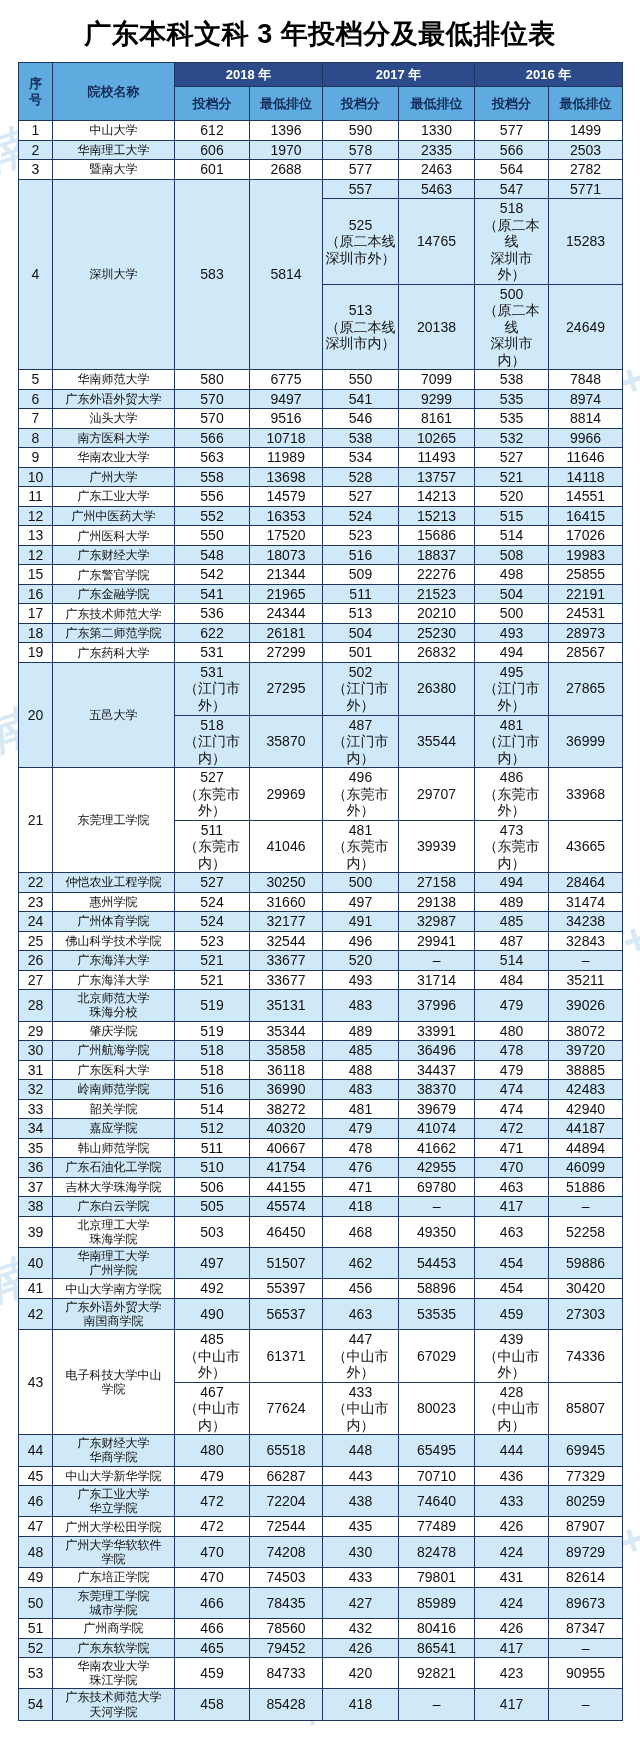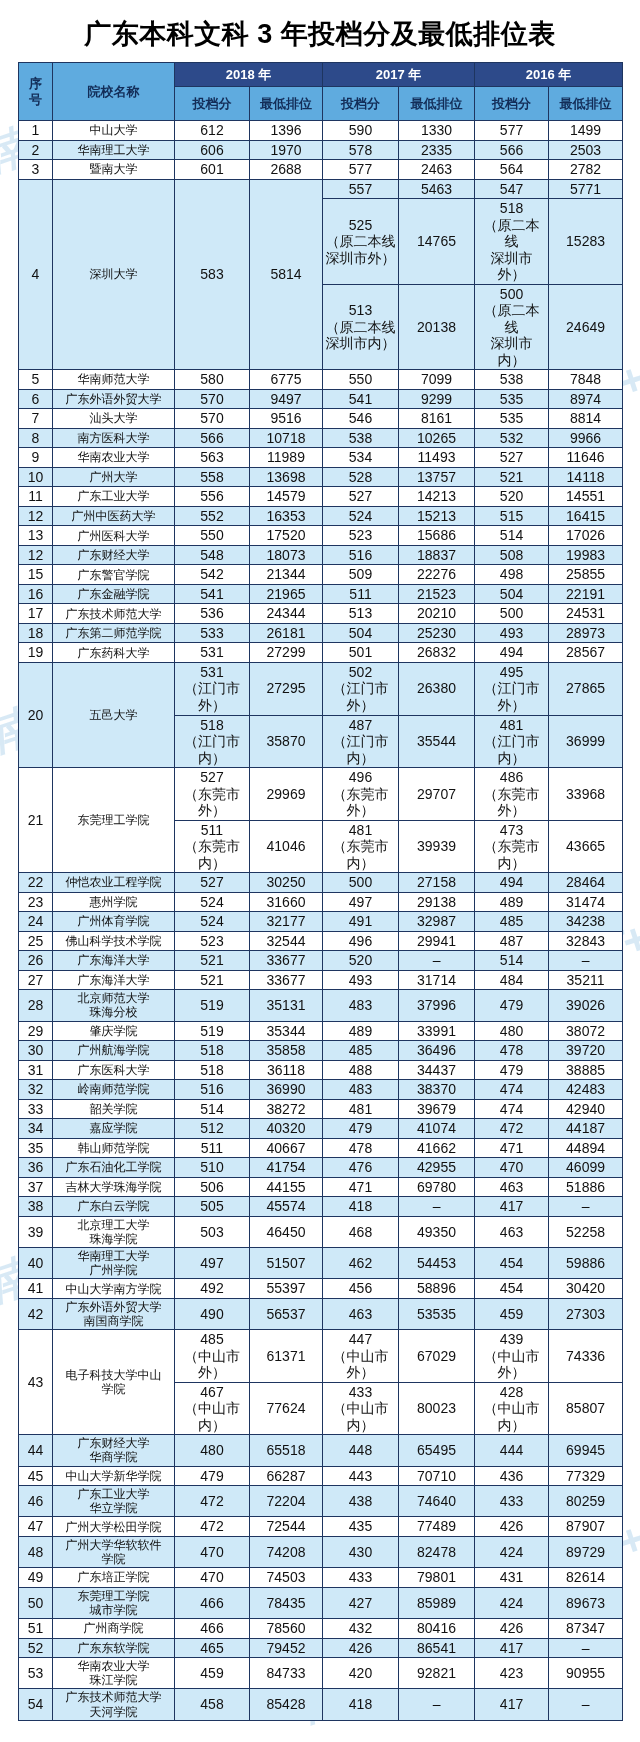--- a/index.html
+++ b/index.html
@@ -268,21 +268,21 @@
           <td class="c-num">536</td>
           <td class="c-num">24344</td>
           <td class="c-num">513</td>
           <td class="c-num">20210</td>
           <td class="c-num">500</td>
           <td class="c-num">24531</td>
         </tr>
         <tr class="r1">
           <td class="c-seq">18</td>
           <td class="c-school">广东第二师范学院</td>
-          <td class="c-num">533</td>
+          <td class="c-num">622</td>
           <td class="c-num">26181</td>
           <td class="c-num">504</td>
           <td class="c-num">25230</td>
           <td class="c-num">493</td>
           <td class="c-num">28973</td>
         </tr>
         <tr class="r0">
           <td class="c-seq">19</td>
           <td class="c-school">广东药科大学</td>
           <td class="c-num">531</td>

